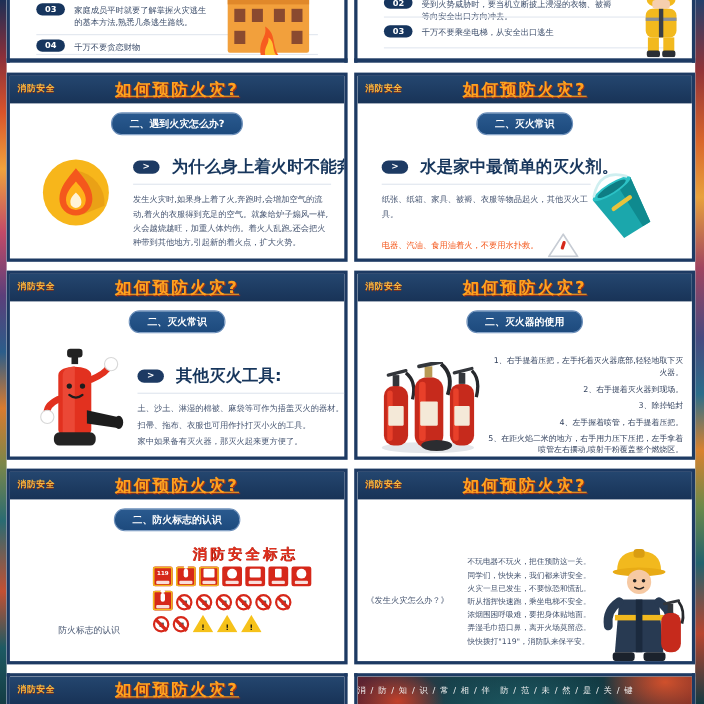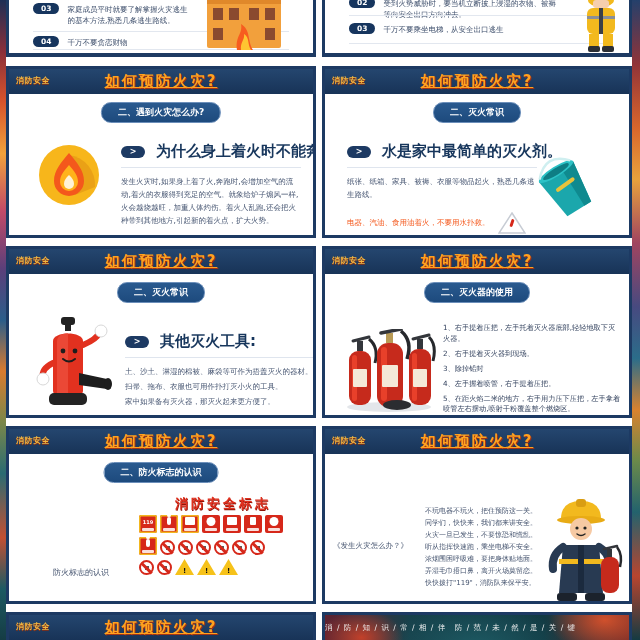--- a/index.html
+++ b/index.html
@@ -19,21 +19,21 @@
   .divline{height:1px;background:#dfe5ee;margin-top:6px;}
   .para{margin-top:7px;font-size:7.5px;line-height:13px;color:#475672;}
   .warn-line{margin-top:11px;font-size:7.5px;color:#f4581c;white-space:nowrap;}
   .tcol{position:absolute;}
   .sidelabel{position:absolute;font-size:8px;color:#44536e;}
   .t-item{position:absolute;left:24px;display:flex;align-items:flex-start;}
   .numpill{flex:0 0 auto;background:#16355e;color:#fff;font-size:7.5px;font-weight:bold;border-radius:8px;padding:1px 8px;margin-right:8px;}
   .t-text{font-size:7.5px;line-height:11px;color:#3d4e6b;padding-top:1px;}
   .t-div{position:absolute;left:24px;right:24px;height:1px;background:#e2e7ef;}
   .steps{position:absolute;font-size:7.2px;line-height:10.5px;color:#33425e;}
-  .steps div{margin-bottom:4.5px;}
+  .steps div{margin-bottom:4.5px;text-align:right;}
   .poem{position:absolute;font-size:7px;line-height:12px;color:#44536e;}
   .rtitle{position:absolute;left:124px;width:180px;top:66px;text-align:center;font-size:13px;font-weight:bold;color:#e0301e;letter-spacing:3px;text-shadow:0.5px 0.5px 0 #8f1408;}
   .signgrid{position:absolute;left:130px;top:86px;width:176px;}
   .signrow{display:flex;gap:3px;margin-bottom:4px;align-items:flex-end;}
   .sq{position:relative;width:18px;height:18px;background:#d6281a;border-radius:2px;box-sizing:border-box;}
   .sq.yb{box-shadow:0 0 0 1.5px #f2b71e inset;}
   .sq::after{content:"";position:absolute;left:3px;right:3px;bottom:2px;height:3px;background:rgba(255,255,255,.85);border-radius:1px;}
   .glyph{position:absolute;top:2px;left:50%;transform:translateX(-50%);}
   .g-rect{width:10px;height:8px;background:#fff;border-radius:1px;}
   .g-circ{width:9px;height:9px;background:#fff;border-radius:50%;}
@@ -138,21 +138,21 @@
       <span class="logo">消防安全</span>
       <span class="htitle">如何预防火灾?</span>
     </div>
     <div class="badge">二、灭火常识</div>
     <div class="tcol" style="left:22px;width:190px;top:72px;">
       <div class="hrow">
         <span class="arrowpill">&gt;</span>
         <span class="hd">水是家中最简单的灭火剂。</span>
       </div>
       <div class="divline"></div>
-      <div class="para">纸张、纸箱、家具、被褥、衣服等物品起火，熟悉几条逃生路线。</div>
+      <div class="para">纸张、纸箱、家具、被褥、衣服等物品起火，其他灭火工具。</div>
       <div class="warn-line">
         <span>电器、汽油、食用油着火，不要用水扑救。</span>
         <svg style="display:inline-block;vertical-align:middle;margin-left:6px;" width="28" height="22" viewBox="0 0 28 22">
           <path d="M14 1 L27 21 L1 21 Z" fill="#fff" stroke="#c7ccd4" stroke-width="1.5"></path>
           <rect x="12.5" y="7" width="3" height="8" rx="1.5" fill="#d6281a" transform="rotate(18 14 11)"></rect>
         </svg>
       </div>
     </div>
     <svg style="position:absolute;left:212px;top:86px;transform:rotate(-32deg);" width="56" height="62" viewBox="0 0 56 62">
       <path d="M8 14 L48 14 L42 58 L14 58 Z" fill="#1ba7ac"></path>

